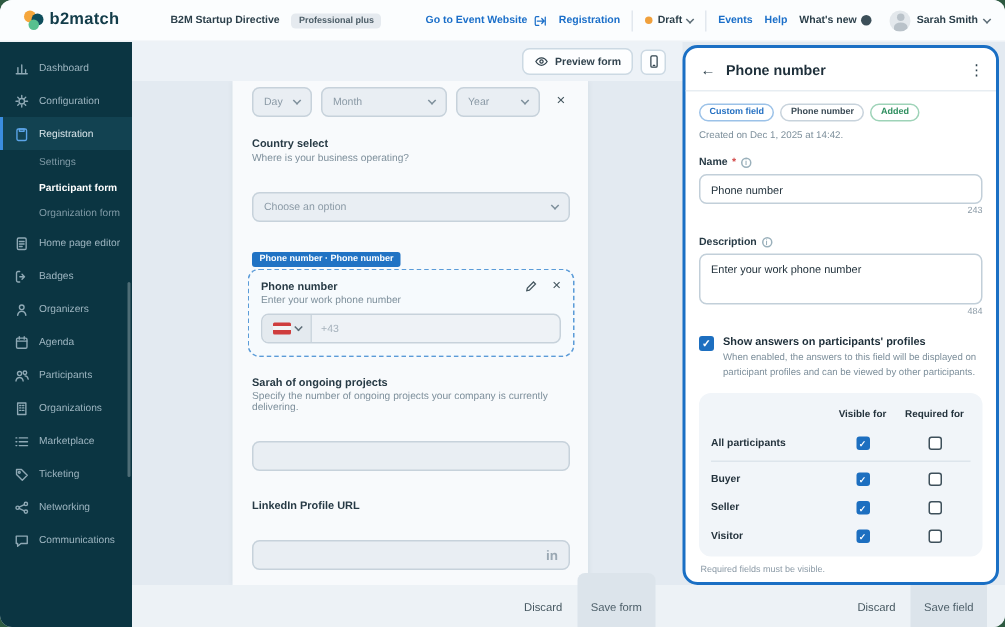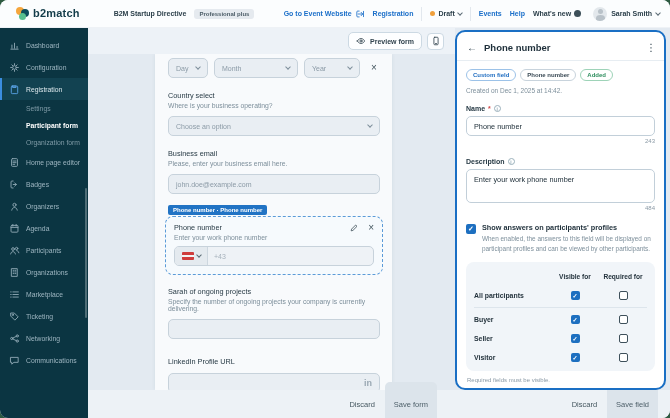--- a/index.html
+++ b/index.html
@@ -51,30 +51,30 @@
 
 .bottombar{position:absolute;left:88px;right:0;bottom:0;height:28px;background:#edf2f6;z-index:3}
 .btn-group{position:absolute;top:0;height:28px;display:flex;align-items:center;gap:10px}
 .btn-group.main-g{right:233px}
 .btn-group.panel-g{right:12px}
 .ghost-btn{font-size:7.5px;font-weight:normal;color:#44565f;cursor:pointer}
 .gray-btn{font-size:7.5px;font-weight:normal;color:#4c5e68;background:#dce4eb;border-radius:5px;padding:18px 9px;cursor:pointer}
 
 
 .canvas{position:absolute;left:155px;top:54px;width:237px;bottom:28px;background:#f8fafc;box-shadow:0 0 4px rgba(30,60,80,.08);overflow:hidden;padding:4px 12px 0 13px}
-.f-label{font-size:7.3px;font-weight:normal;color:#273a45}
+.f-label{font-size:7.3px;font-weight:bold;color:#273a45}
 .f-desc{font-size:6.8px;color:#7d8f9b;margin-top:2px}
 .inp{height:20px;background:#e9eef3;border:1px solid #c7d2db;border-radius:5px;display:flex;align-items:center;padding:0 7px;font-size:7px;color:#8b9aa6}
 .sel{justify-content:space-between;cursor:pointer}
 .sel .chev{border-color:#7d8f9b}
 .date-row{display:flex;align-items:center;gap:6px;margin-bottom:13px}
 .w-day{width:40px}.w-month{width:84px}.w-year{width:56px}
 .x-icn{font-size:10px;color:#44565f;cursor:pointer;margin-left:5px;line-height:1}
 .group{margin-bottom:13px}
-.group .inp{margin-top:7px}
+.group .inp{margin-top:19px}
 
 .tooltip-pill{display:inline-block;background:#2173c4;color:#fff;font-size:6px;font-weight:bold;padding:2px 5px;border-radius:2px;position:relative;z-index:2;margin-bottom:-2px}
 .sel-block{border:1.5px dashed #5b9bd8;border-radius:8px;background:#f6fafd;padding:6px 8px 8px;margin:0 -3px 12px;position:relative}
 .sel-block-head{display:flex;align-items:flex-start}
 .sel-actions{margin-left:auto;display:flex;align-items:center;gap:9px}
 .icn-pencil{width:10px;height:10px;stroke:#44565f;stroke-width:1;fill:none;cursor:pointer}
 .phone-inp{margin-top:5px;display:flex;height:20px;border:1px solid #c7d2db;border-radius:5px;overflow:hidden;background:#eef2f6}
 .flag-box{width:33px;background:#e4eaef;border-right:1px solid #cdd7df;display:flex;align-items:center;justify-content:center;gap:3px;cursor:pointer}
 .flag-at{width:12px;height:8px;border-radius:1px;background:linear-gradient(180deg,#cf3d3d 0 33%,#f2f4f5 33% 66%,#cf3d3d 66% 100%)}
 .dial{display:flex;align-items:center;padding:0 6px;font-size:7px;color:#a6b2bc}
@@ -307,27 +307,20 @@
 
     <div class="group">
       <div class="f-label">Country select</div>
       <div class="f-desc">Where is your business operating?</div>
       <div class="inp sel">
           <span>Choose an option</span>
           <span class="chev"></span>
         </div>
     </div>
 
-    <div class="group" style="margin-bottom:4px">
-      <div class="f-label">Business email</div>
-      <div class="f-desc">Please, enter your business email here.</div>
-      <div class="inp">
-          <span>john.doe@example.com</span>
-        </div>
-    </div>
 
     <span class="tooltip-pill">Phone number · Phone number</span>
 
     <div class="sel-block">
       <div class="sel-block-head">
         <div>
           <div class="f-label">Phone number</div>
           <div class="f-desc">Enter your work phone number</div>
         </div>
         <div class="sel-actions">

